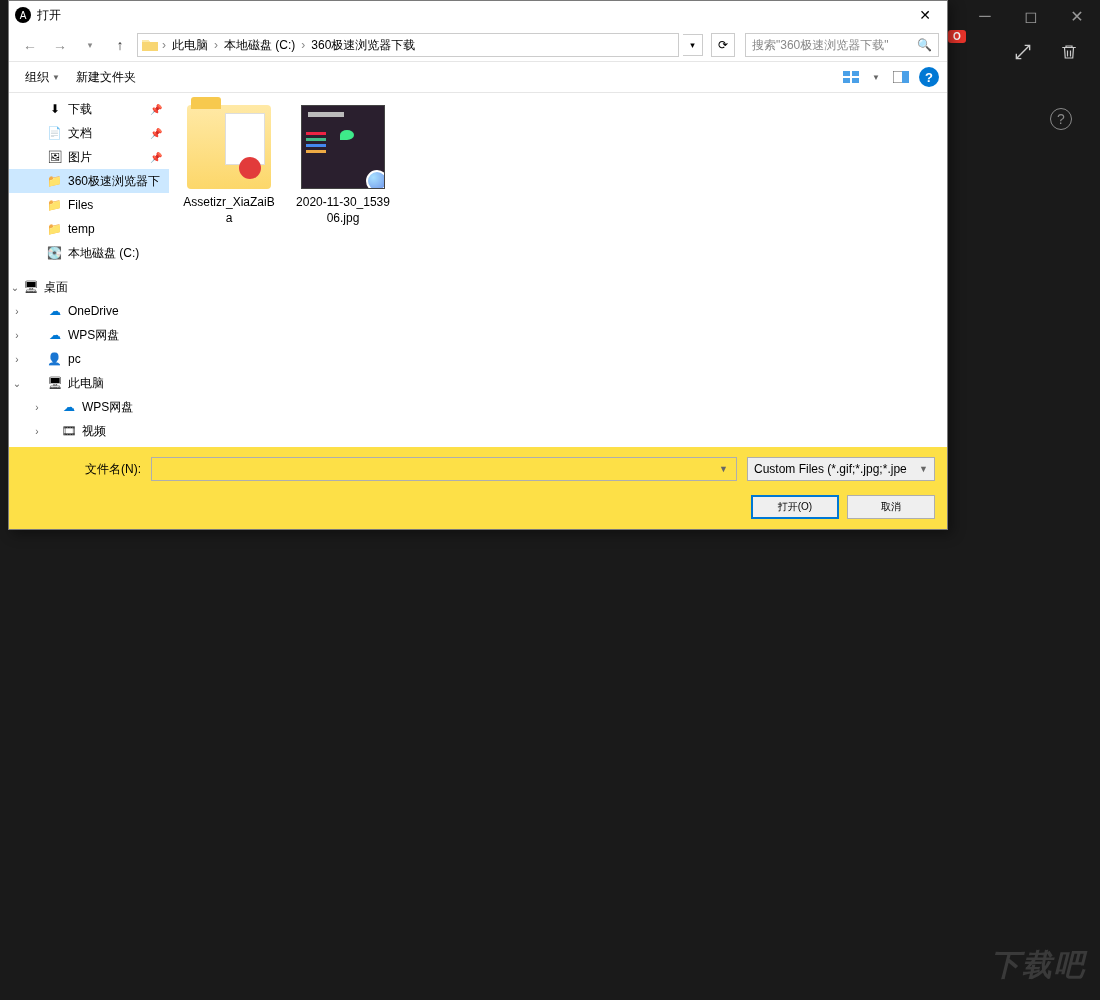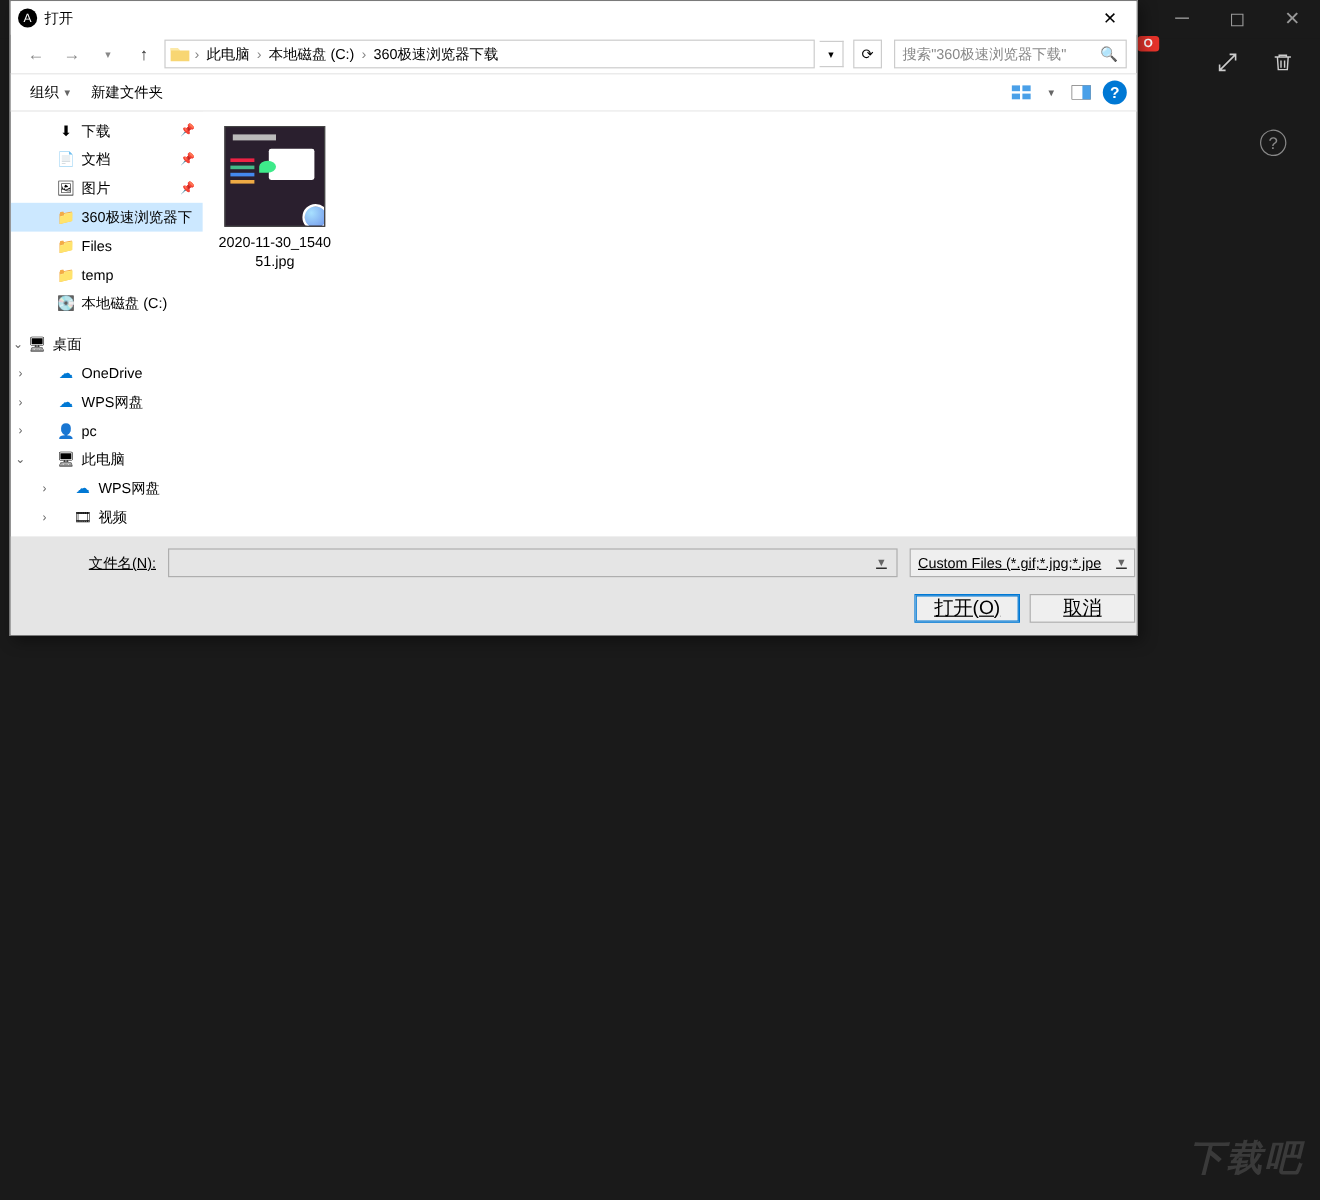--- a/index.html
+++ b/index.html
@@ -69,29 +69,29 @@
 .img-thumb .side { position: absolute; left: 4px; top: 26px; width: 20px; }
 .img-thumb .side div { height: 3px; margin-bottom: 3px; }
 .img-thumb .side div:nth-child(1){background:#e24;}
 .img-thumb .side div:nth-child(2){background:#4b8;}
 .img-thumb .side div:nth-child(3){background:#48e;}
 .img-thumb .side div:nth-child(4){background:#ea4;}
 .img-thumb .win { position: absolute; top: 18px; right: 8px; width: 38px; height: 26px; background: #fff; border-radius: 2px; }
 .img-thumb .bird { position: absolute; top: 24px; left: 38px; width: 14px; height: 10px; background: #3eea8a; border-radius: 50% 50% 50% 0; }
 .img-thumb .badge { position: absolute; bottom: -4px; right: -4px; width: 22px; height: 22px; background: radial-gradient(circle at 30% 30%, #a8e0ff, #6b8fe8); border-radius: 50%; border: 2px solid #fff; }
 
-.dlg-footer { padding: 10px 1px; background: #e5e5e5; text-decoration: underline; }
+.dlg-footer { padding: 10px 12px; background: #fde047; }
 .fn-row { display: flex; align-items: center; gap: 10px; margin-bottom: 14px; }
 .fn-label { font-size: 12px; width: 120px; text-align: right; }
 .fn-input { flex: 1; height: 24px; border: 1px solid #aeaeae; display: flex; align-items: center; padding: 0 4px; }
 .fn-input .dd { margin-left: auto; font-size: 9px; color: #666; padding: 0 4px; }
 .filter-select { width: 188px; height: 24px; border: 1px solid #aeaeae; font-size: 12px; padding: 0 6px; display: flex; align-items: center; background: #efefef; }
 .filter-select .dd { margin-left: auto; font-size: 9px; color: #666; }
 .btn-row { display: flex; justify-content: flex-end; gap: 8px; }
-.dbtn { width: 88px; height: 24px; border: 1px solid #aeaeae; background: #efefef; font-size: 16px; display: flex; align-items: center; justify-content: center; }
+.dbtn { width: 88px; height: 24px; border: 1px solid #aeaeae; background: #efefef; font-size: 10px; display: flex; align-items: center; justify-content: center; }
 .dbtn.primary { border: 1px solid #0078d4; box-shadow: inset 0 0 0 1px #0078d4; }
 
 svg { display: block; }
 </style>
 </head>
 <body>
 
 <div class="bg-app">
   <div class="bg-titlebar">
     <div class="win-btn">─</div>
@@ -248,33 +248,39 @@
           <span class="nav-icon">🎞</span>
           <span>视频</span>
         </div>
       <div class="nav-item" style="padding-left:52px">
           <span>图片</span>
         </div>
     </div>
 
     <div class="content-pane">
       <div class="file-item">
+        <div class="thumb folder-thumb">
+            <div class="sheet"></div>
+            <div class="dot"></div>
+          </div>
+        <div class="fname">Assetizr_XiaZaiBa</div>
+      </div>
+      <div class="file-item">
         <div class="thumb img-thumb">
             <div class="hdr"></div>
             <div class="side">
               <div></div>
               <div></div>
               <div></div>
               <div></div>
             </div>
-            <div class="win"></div>
-            <div class="bird" style="left:28px;top:28px;"></div>
+            <div class="bird"></div>
             <div class="badge"></div>
           </div>
-        <div class="fname">2020-11-30_154051.jpg</div>
+        <div class="fname">2020-11-30_153906.jpg</div>
       </div>
     </div>
   </div>
 
   <div class="dlg-footer">
     <div class="fn-row">
       <div class="fn-label">文件名(N):</div>
       <div class="fn-input">
           <span></span>
           <span class="dd">▼</span>

